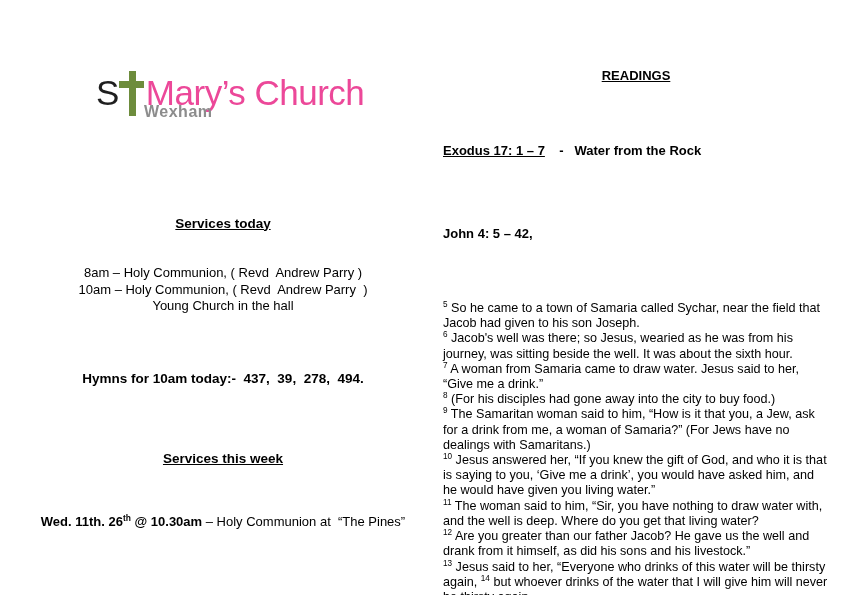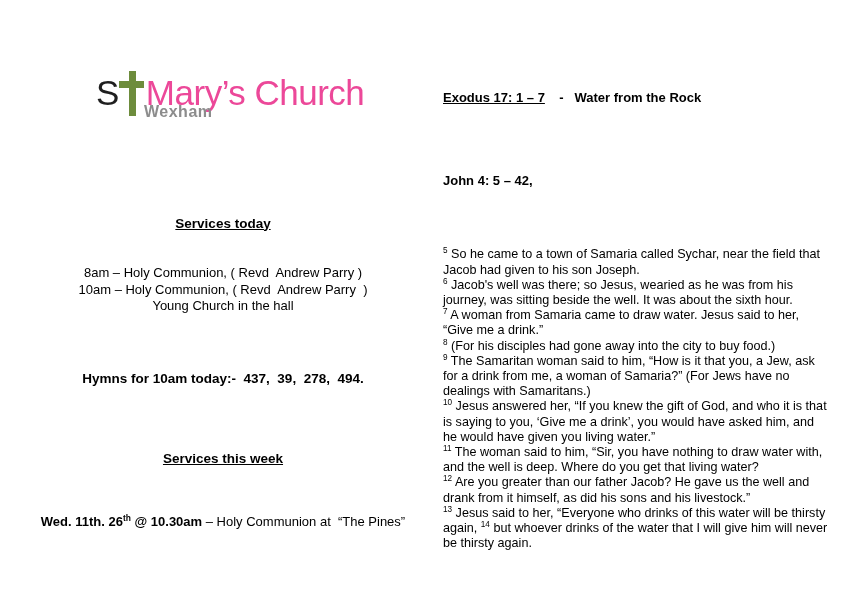--- a/index.html
+++ b/index.html
@@ -93,20 +93,21 @@
 
     
 
     
     
 
   </div>
 
   <div class="col-right">
 
+    <div class="readings-heading">READINGS</div>
 
     <div class="first-reading"><span class="b u">Exodus 17: 1 – 7</span><span class="b">    -   </span><span class="b">Water from the Rock</span></div>
 
     <div class="gospel-ref">John 4: 5 – 42,</div>
 
     <div class="gospel-text"><div class="verse"><sup>5</sup> So he came to a town of Samaria called Sychar, near the field that Jacob had given to his son Joseph.</div><div class="verse"><sup>6</sup> Jacob's well was there; so Jesus, wearied as he was from his journey, was sitting beside the well. It was about the sixth hour.</div><div class="verse"><sup>7</sup> A woman from Samaria came to draw water. Jesus said to her, “Give me a drink.”</div><div class="verse"><sup>8</sup> (For his disciples had gone away into the city to buy food.)</div><div class="verse"><sup>9</sup> The Samaritan woman said to him, “How is it that you, a Jew, ask for a drink from me, a woman of Samaria?” (For Jews have no dealings with Samaritans.)</div><div class="verse"><sup>10</sup> Jesus answered her, “If you knew the gift of God, and who it is that is saying to you, ‘Give me a drink’, you would have asked him, and he would have given you living water.”</div><div class="verse"><sup>11</sup> The woman said to him, “Sir, you have nothing to draw water with, and the well is deep. Where do you get that living water?</div><div class="verse"><sup>12</sup> Are you greater than our father Jacob? He gave us the well and drank from it himself, as did his sons and his livestock.”</div><div class="verse"><sup>13</sup> Jesus said to her, “Everyone who drinks of this water will be thirsty again, <sup>14</sup> but whoever drinks of the water that I will give him will never be thirsty again.</div></div>
 
   </div>
 
 </div>

